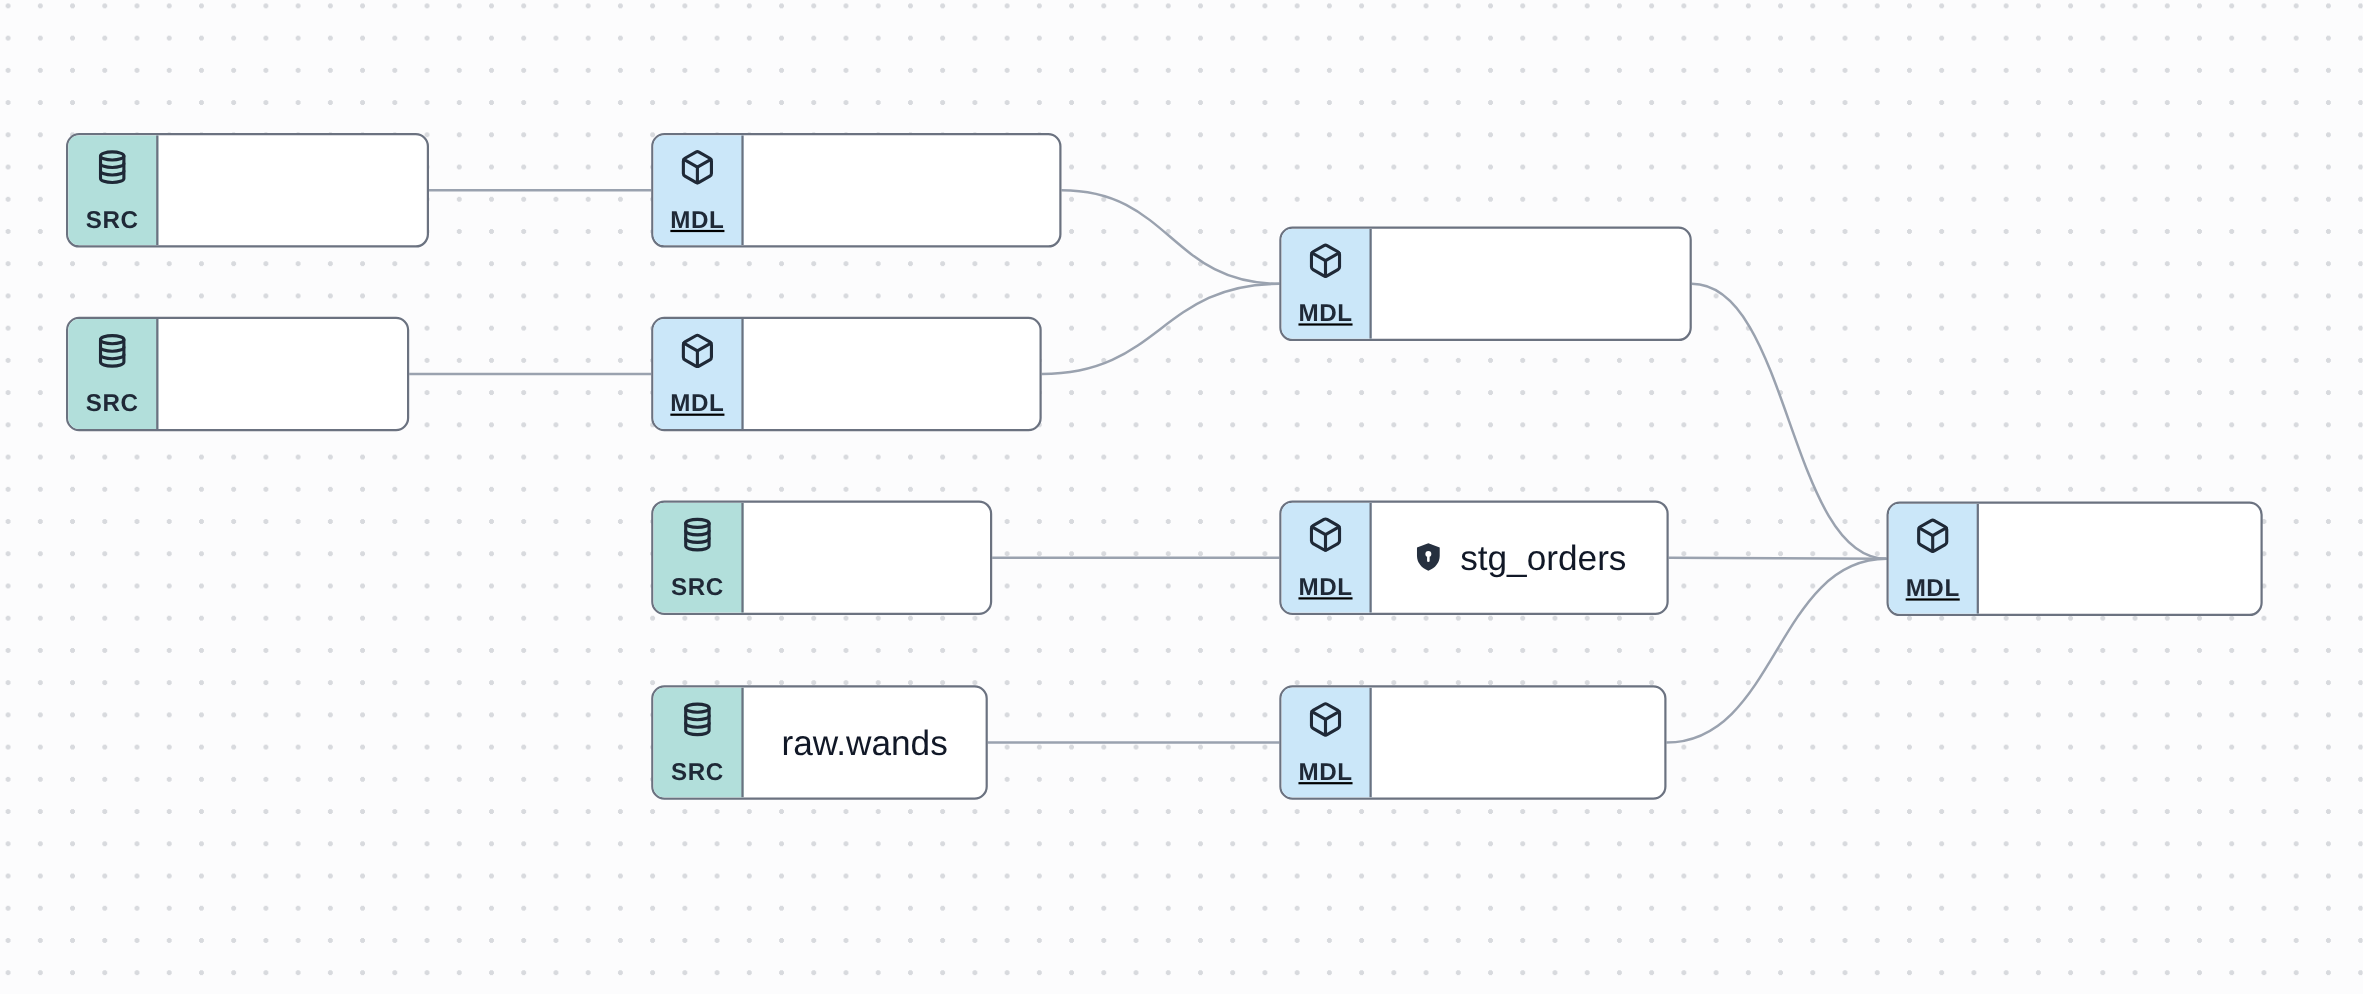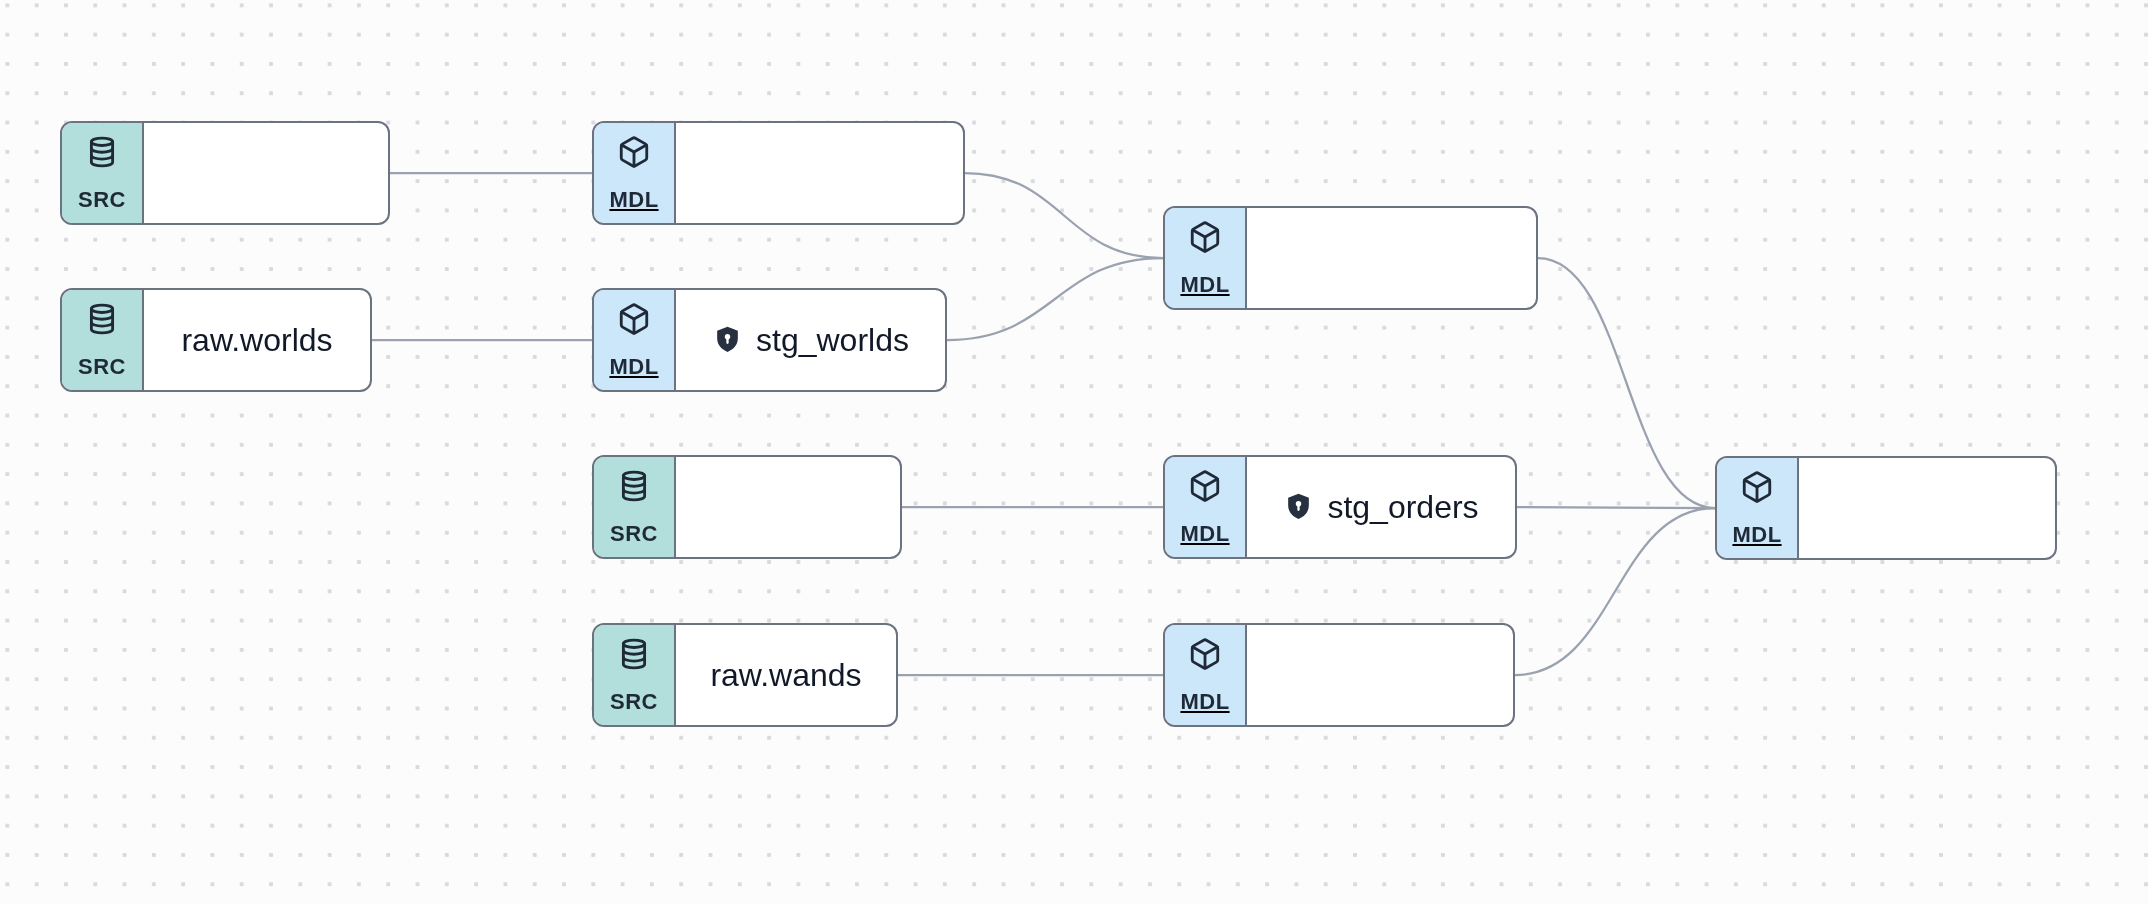--- a/index.html
+++ b/index.html
@@ -107,98 +107,87 @@
         <svg viewBox="0 0 24 24" class="badge-icon">
           <g fill="none" stroke="#1f2937" stroke-width="2" stroke-linecap="round" stroke-linejoin="round">
             <ellipse cx="12" cy="4.8" rx="7.5" ry="2.6"></ellipse>
             <path d="M4.5 4.8v14.4c0 1.44 3.36 2.6 7.5 2.6s7.5-1.16 7.5-2.6V4.8"></path>
             <path d="M4.5 9.6c0 1.44 3.36 2.6 7.5 2.6s7.5-1.16 7.5-2.6"></path>
             <path d="M4.5 14.4c0 1.44 3.36 2.6 7.5 2.6s7.5-1.16 7.5-2.6"></path>
           </g>
         </svg>
         <span class="badge-text">SRC</span>
       </div>
-      <div class="label-area">
-        <span class="node-label">raw.worlds</span>
-      </div>
     </div>
     <div class="node model" style="left: 592px; top: 121px; width: 373px; height: 104px;">
       <div class="badge">
         <svg viewBox="0 0 24 24" class="badge-icon">
           <g fill="none" stroke="#1f2937" stroke-width="2" stroke-linecap="round" stroke-linejoin="round">
             <path d="M21 8a2 2 0 0 0-1-1.73l-7-4a2 2 0 0 0-2 0l-7 4A2 2 0 0 0 3 8v8a2 2 0 0 0 1 1.73l7 4a2 2 0 0 0 2 0l7-4A2 2 0 0 0 21 16Z"></path>
             <path d="m3.3 7 8.7 5 8.7-5"></path>
             <path d="M12 22V12"></path>
           </g>
         </svg>
         <span class="badge-text">MDL</span>
       </div>
     </div>
     <div class="node model" style="left: 592px; top: 288px; width: 355px; height: 104px;">
+      <div class="badge">
+        <svg viewBox="0 0 24 24" class="badge-icon">
+          <g fill="none" stroke="#1f2937" stroke-width="2" stroke-linecap="round" stroke-linejoin="round">
+            <path d="M21 8a2 2 0 0 0-1-1.73l-7-4a2 2 0 0 0-2 0l-7 4A2 2 0 0 0 3 8v8a2 2 0 0 0 1 1.73l7 4a2 2 0 0 0 2 0l7-4A2 2 0 0 0 21 16Z"></path>
+            <path d="m3.3 7 8.7 5 8.7-5"></path>
+            <path d="M12 22V12"></path>
+          </g>
+        </svg>
+        <span class="badge-text">MDL</span>
+      </div>
+    </div>
+    <div class="node model" style="left: 1163px; top: 206px; width: 375px; height: 104px;">
+      <div class="badge">
+        <svg viewBox="0 0 24 24" class="badge-icon">
+          <g fill="none" stroke="#1f2937" stroke-width="2" stroke-linecap="round" stroke-linejoin="round">
+            <path d="M21 8a2 2 0 0 0-1-1.73l-7-4a2 2 0 0 0-2 0l-7 4A2 2 0 0 0 3 8v8a2 2 0 0 0 1 1.73l7 4a2 2 0 0 0 2 0l7-4A2 2 0 0 0 21 16Z"></path>
+            <path d="m3.3 7 8.7 5 8.7-5"></path>
+            <path d="M12 22V12"></path>
+          </g>
+        </svg>
+        <span class="badge-text">MDL</span>
+      </div>
+    </div>
+    <div class="node source" style="left: 592px; top: 455px; width: 310px; height: 104px;">
+      <div class="badge">
+        <svg viewBox="0 0 24 24" class="badge-icon">
+          <g fill="none" stroke="#1f2937" stroke-width="2" stroke-linecap="round" stroke-linejoin="round">
+            <ellipse cx="12" cy="4.8" rx="7.5" ry="2.6"></ellipse>
+            <path d="M4.5 4.8v14.4c0 1.44 3.36 2.6 7.5 2.6s7.5-1.16 7.5-2.6V4.8"></path>
+            <path d="M4.5 9.6c0 1.44 3.36 2.6 7.5 2.6s7.5-1.16 7.5-2.6"></path>
+            <path d="M4.5 14.4c0 1.44 3.36 2.6 7.5 2.6s7.5-1.16 7.5-2.6"></path>
+          </g>
+        </svg>
+        <span class="badge-text">SRC</span>
+      </div>
+    </div>
+    <div class="node model" style="left: 1163px; top: 455px; width: 354px; height: 104px;">
       <div class="badge">
         <svg viewBox="0 0 24 24" class="badge-icon">
           <g fill="none" stroke="#1f2937" stroke-width="2" stroke-linecap="round" stroke-linejoin="round">
             <path d="M21 8a2 2 0 0 0-1-1.73l-7-4a2 2 0 0 0-2 0l-7 4A2 2 0 0 0 3 8v8a2 2 0 0 0 1 1.73l7 4a2 2 0 0 0 2 0l7-4A2 2 0 0 0 21 16Z"></path>
             <path d="m3.3 7 8.7 5 8.7-5"></path>
             <path d="M12 22V12"></path>
           </g>
         </svg>
         <span class="badge-text">MDL</span>
       </div>
       <div class="label-area">
         <svg viewBox="0 0 24 24" class="shield-icon">
           <path d="M12 1.8 20 4.9v5.8c0 4.9-3.2 8.7-8 10.5-4.8-1.8-8-5.6-8-10.5V4.9Z" fill="#26303f"></path>
           <circle cx="12" cy="9.4" r="2.1" fill="#ffffff"></circle>
           <rect x="11.1" y="10.6" width="1.8" height="4.4" rx="0.9" fill="#ffffff"></rect>
         </svg>
-        <span class="node-label">stg_worlds</span>
-      </div>
-    </div>
-    <div class="node model" style="left: 1163px; top: 206px; width: 375px; height: 104px;">
-      <div class="badge">
-        <svg viewBox="0 0 24 24" class="badge-icon">
-          <g fill="none" stroke="#1f2937" stroke-width="2" stroke-linecap="round" stroke-linejoin="round">
-            <path d="M21 8a2 2 0 0 0-1-1.73l-7-4a2 2 0 0 0-2 0l-7 4A2 2 0 0 0 3 8v8a2 2 0 0 0 1 1.73l7 4a2 2 0 0 0 2 0l7-4A2 2 0 0 0 21 16Z"></path>
-            <path d="m3.3 7 8.7 5 8.7-5"></path>
-            <path d="M12 22V12"></path>
-          </g>
-        </svg>
-        <span class="badge-text">MDL</span>
-      </div>
-    </div>
-    <div class="node source" style="left: 592px; top: 455px; width: 310px; height: 104px;">
-      <div class="badge">
-        <svg viewBox="0 0 24 24" class="badge-icon">
-          <g fill="none" stroke="#1f2937" stroke-width="2" stroke-linecap="round" stroke-linejoin="round">
-            <ellipse cx="12" cy="4.8" rx="7.5" ry="2.6"></ellipse>
-            <path d="M4.5 4.8v14.4c0 1.44 3.36 2.6 7.5 2.6s7.5-1.16 7.5-2.6V4.8"></path>
-            <path d="M4.5 9.6c0 1.44 3.36 2.6 7.5 2.6s7.5-1.16 7.5-2.6"></path>
-            <path d="M4.5 14.4c0 1.44 3.36 2.6 7.5 2.6s7.5-1.16 7.5-2.6"></path>
-          </g>
-        </svg>
-        <span class="badge-text">SRC</span>
-      </div>
-    </div>
-    <div class="node model" style="left: 1163px; top: 455px; width: 354px; height: 104px;">
-      <div class="badge">
-        <svg viewBox="0 0 24 24" class="badge-icon">
-          <g fill="none" stroke="#1f2937" stroke-width="2" stroke-linecap="round" stroke-linejoin="round">
-            <path d="M21 8a2 2 0 0 0-1-1.73l-7-4a2 2 0 0 0-2 0l-7 4A2 2 0 0 0 3 8v8a2 2 0 0 0 1 1.73l7 4a2 2 0 0 0 2 0l7-4A2 2 0 0 0 21 16Z"></path>
-            <path d="m3.3 7 8.7 5 8.7-5"></path>
-            <path d="M12 22V12"></path>
-          </g>
-        </svg>
-        <span class="badge-text">MDL</span>
-      </div>
-      <div class="label-area">
-        <svg viewBox="0 0 24 24" class="shield-icon">
-          <path d="M12 1.8 20 4.9v5.8c0 4.9-3.2 8.7-8 10.5-4.8-1.8-8-5.6-8-10.5V4.9Z" fill="#26303f"></path>
-          <circle cx="12" cy="9.4" r="2.1" fill="#ffffff"></circle>
-          <rect x="11.1" y="10.6" width="1.8" height="4.4" rx="0.9" fill="#ffffff"></rect>
-        </svg>
         <span class="node-label">stg_orders</span>
       </div>
     </div>
     <div class="node source" style="left: 592px; top: 623px; width: 306px; height: 104px;">
       <div class="badge">
         <svg viewBox="0 0 24 24" class="badge-icon">
           <g fill="none" stroke="#1f2937" stroke-width="2" stroke-linecap="round" stroke-linejoin="round">
             <ellipse cx="12" cy="4.8" rx="7.5" ry="2.6"></ellipse>
             <path d="M4.5 4.8v14.4c0 1.44 3.36 2.6 7.5 2.6s7.5-1.16 7.5-2.6V4.8"></path>
             <path d="M4.5 9.6c0 1.44 3.36 2.6 7.5 2.6s7.5-1.16 7.5-2.6"></path>

